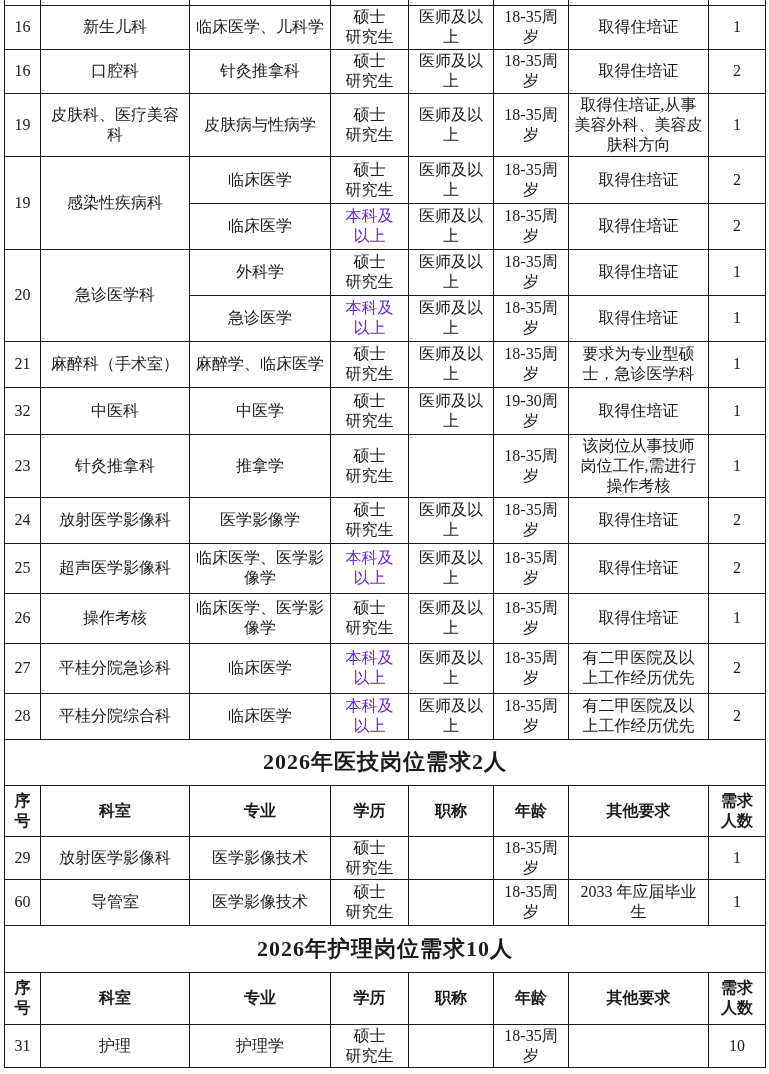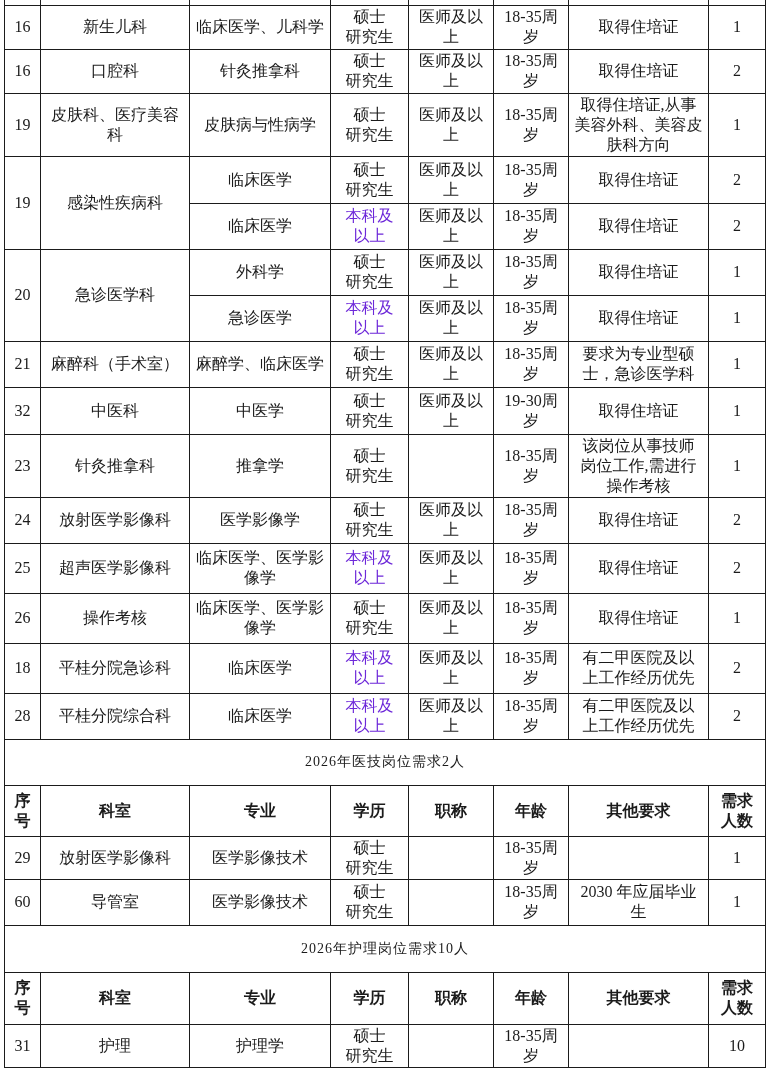--- a/index.html
+++ b/index.html
@@ -25,22 +25,22 @@
     padding: 1px 3px;
     font-size: 16px;
     line-height: 1.25;
     white-space: pre-line;
     overflow: hidden;
     font-weight: normal;
   }
   table.recruit th { font-weight: bold; }
   tr.sliver td { border-top: none; }
   tr.section-row td {
-    font-weight: normal;
-    font-size: 14px;
+    font-weight: bold;
+    font-size: 22px;
     letter-spacing: 1px;
   }
   .red { color: #6d28d9; }
   .bottom-gap { height: 6px; }
   .bottom-strip {
     height: 12px;
     width: 769px;
     background: linear-gradient(#d9d9d9 0 2px, #f1f1f1 2px 6px, #e4e4e4 6px 100%);
   }
 </style>
@@ -248,21 +248,21 @@
 研究生</td>
     <td>医师及以
 上</td>
     <td>18-35周
 岁</td>
     <td>取得住培证</td>
     <td>1</td>
   </tr>
 
   <tr style="height:50px">
-    <td>18</td>
+    <td>27</td>
     <td>平桂分院急诊科</td>
     <td>临床医学</td>
     <td class="red">本科及
 以上</td>
     <td>医师及以
 上</td>
     <td>18-35周
 岁</td>
     <td>有二甲医院及以
 上工作经历优先</td>
@@ -316,21 +316,21 @@
 
   <tr style="height:46px">
     <td>60</td>
     <td>导管室</td>
     <td>医学影像技术</td>
     <td>硕士
 研究生</td>
     <td></td>
     <td>18-35周
 岁</td>
-    <td>2030 年应届毕业
+    <td>2033 年应届毕业
 生</td>
     <td>1</td>
   </tr>
 
   <tr class="section-row" style="height:47px">
     <td colspan="8">2026年护理岗位需求10人</td>
   </tr>
 
   <tr style="height:52px">
     <th>序

